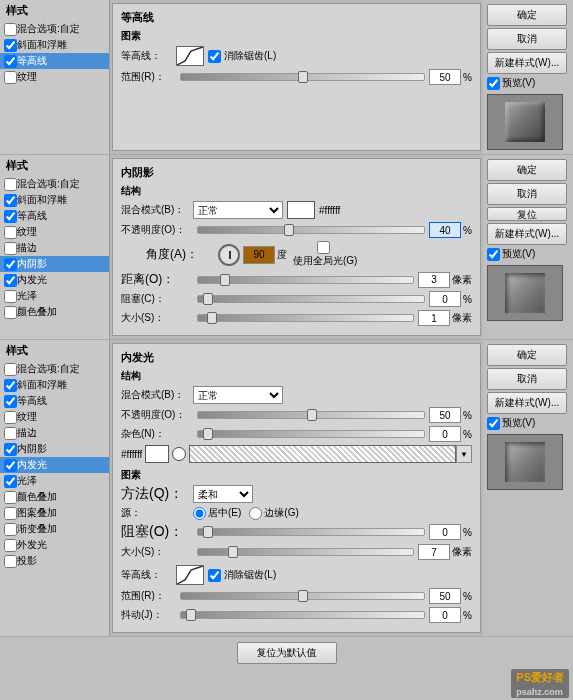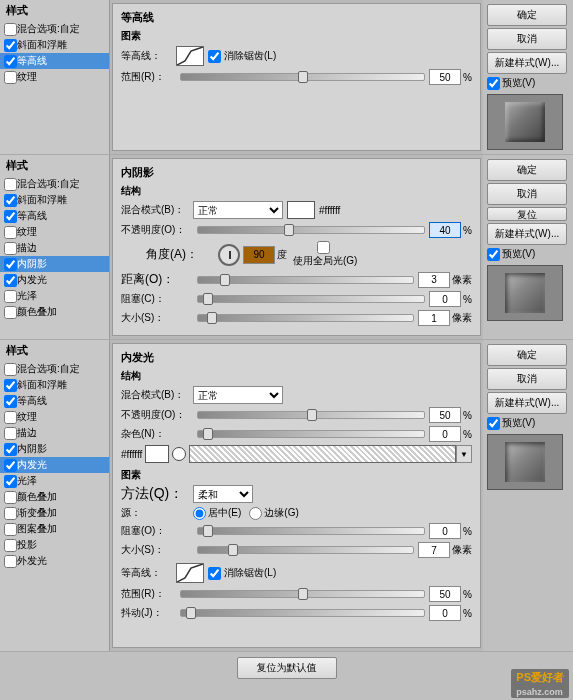--- a/index.html
+++ b/index.html
@@ -235,33 +235,33 @@
     <div style="display:flex;align-items:center;padding:1px 4px;font-size:10px;">
       <input type="checkbox" checked="" style=""> 
         <span>光泽</span>
     </div>
     <div style="display:flex;align-items:center;padding:1px 4px;font-size:10px;">
       <input type="checkbox" style=""> 
         <span>颜色叠加</span>
     </div>
     <div style="display:flex;align-items:center;padding:1px 4px;font-size:10px;">
       <input type="checkbox" style=""> 
+        <span>图案叠加</span>
+    </div>
+    <div style="display:flex;align-items:center;padding:1px 4px;font-size:10px;">
+      <input type="checkbox" style=""> 
         <span>渐变叠加</span>
     </div>
     <div style="display:flex;align-items:center;padding:1px 4px;font-size:10px;">
       <input type="checkbox" style=""> 
-        <span>图案叠加</span>
+        <span>外发光</span>
     </div>
     <div style="display:flex;align-items:center;padding:1px 4px;font-size:10px;">
       <input type="checkbox" style=""> 
         <span>投影</span>
-    </div>
-    <div style="display:flex;align-items:center;padding:1px 4px;font-size:10px;">
-      <input type="checkbox" style=""> 
-        <span>外发光</span>
     </div>
   </div>
 
   <div style="flex:1; padding:6px 8px; background:#d4d4d4; border:1px solid #999; margin:3px 2px;">
     <div style="font-weight:bold; font-size:11px; margin-bottom:4px;">内发光</div>
 
     <div style="font-size:10px; font-weight:bold; margin-bottom:3px;">结构</div>
 
     <div style="display:flex;align-items:center;margin-bottom:3px;">
       <span style="font-size:10px;min-width:72px;">混合模式(B)：</span>
@@ -311,21 +311,21 @@
         <input type="radio" name="source3" checked="" style="margin-right: 2px;">
         <span>居中(E)</span>
       </label>
       <label style="display:flex;align-items:center;font-size:10px;">
         <input type="radio" name="source3" style="margin-right: 2px;">
         <span>边缘(G)</span>
       </label>
     </div>
 
     <div style="display:flex;align-items:center;margin-bottom:3px;">
-      <span style="font-size:10px;min-width:72px;">阻塞(O)：</span>
+      <span style="font-size:14px;min-width:72px;">阻塞(O)：</span>
       <div style="flex:1;height:8px;background:linear-gradient(to right,#888,#eee);border:1px solid #999;margin:0 4px;position:relative;border-radius:2px;">
         <div style="position:absolute;top:-3px;left:2%;width:10px;height:12px;background:#e0e0e0;border:1px solid #666;border-radius:2px;"></div>
       </div>
       <input type="text" value="0" style="width: 32px; height: 16px; border: 1px solid rgb(136, 136, 136); font-size: 10px; text-align: center; background: white;">
       <span style="font-size:10px;margin-left:2px;">%</span>
     </div>
 
     <div style="display:flex;align-items:center;margin-bottom:5px;">
       <span style="font-size:10px;min-width:72px;">大小(S)：</span>
       <div style="flex:1;height:8px;background:linear-gradient(to right,#888,#eee);border:1px solid #999;margin:0 4px;position:relative;border-radius:2px;">
@@ -351,21 +351,21 @@
 
     <div style="display:flex;align-items:center;margin-bottom:3px;">
       <span style="font-size:10px;min-width:55px;">范围(R)：</span>
       <div style="flex:1;height:8px;background:linear-gradient(to right,#888,#eee);border:1px solid #999;margin:0 4px;position:relative;border-radius:2px;">
         <div style="position:absolute;top:-3px;left:48%;width:10px;height:12px;background:#e0e0e0;border:1px solid #666;border-radius:2px;"></div>
       </div>
       <input type="text" value="50" style="width: 32px; height: 16px; border: 1px solid rgb(136, 136, 136); font-size: 10px; text-align: center; background: white;">
       <span style="font-size:10px;margin-left:2px;">%</span>
     </div>
 
-    <div style="display:flex;align-items:center;margin-bottom:20px;">
+    <div style="display:flex;align-items:center;margin-bottom:3px;">
       <span style="font-size:10px;min-width:55px;">抖动(J)：</span>
       <div style="flex:1;height:8px;background:linear-gradient(to right,#888,#eee);border:1px solid #999;margin:0 4px;position:relative;border-radius:2px;">
         <div style="position:absolute;top:-3px;left:2%;width:10px;height:12px;background:#e0e0e0;border:1px solid #666;border-radius:2px;"></div>
       </div>
       <input type="text" value="0" style="width: 32px; height: 16px; border: 1px solid rgb(136, 136, 136); font-size: 10px; text-align: center; background: white;">
       <span style="font-size:10px;margin-left:2px;">%</span>
     </div>
   </div>
 
   <div style="width:90px;display:flex;flex-direction:column;padding:4px;background:#c0c0c0;gap:2px;">

